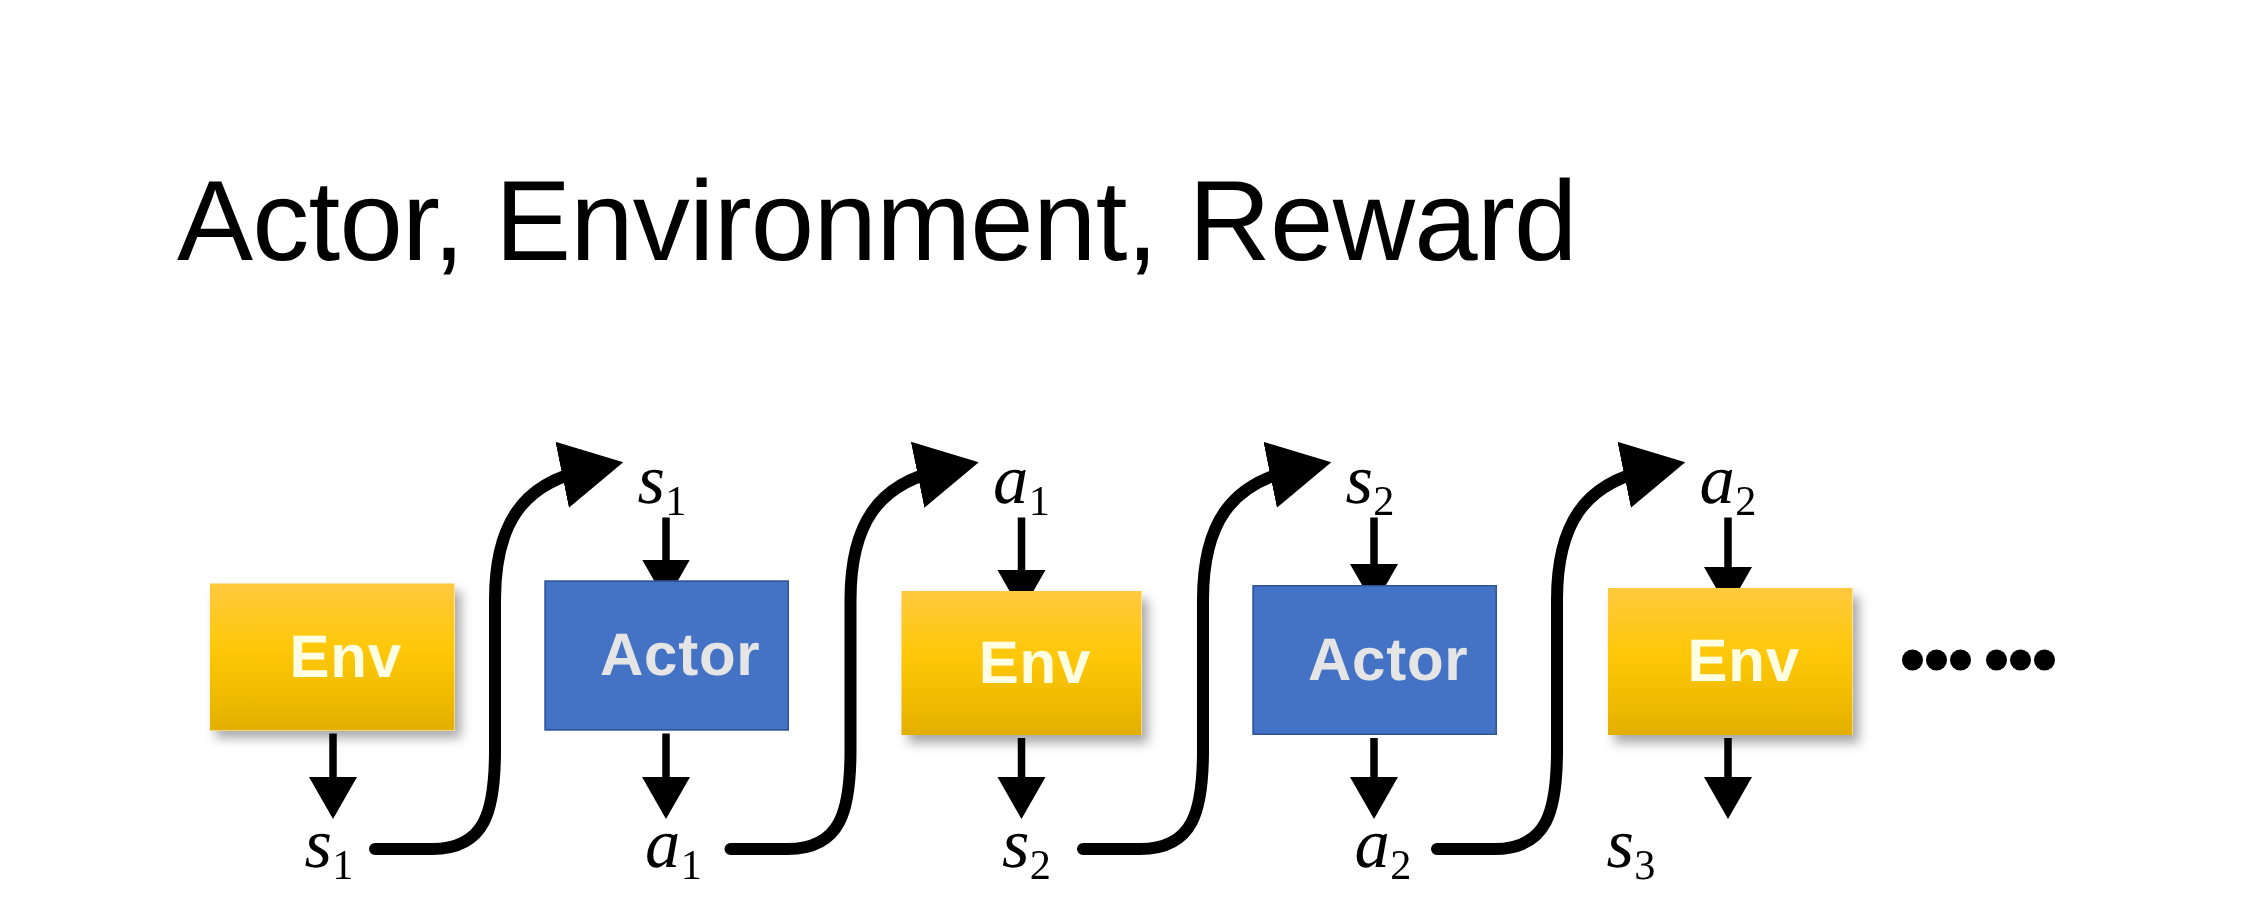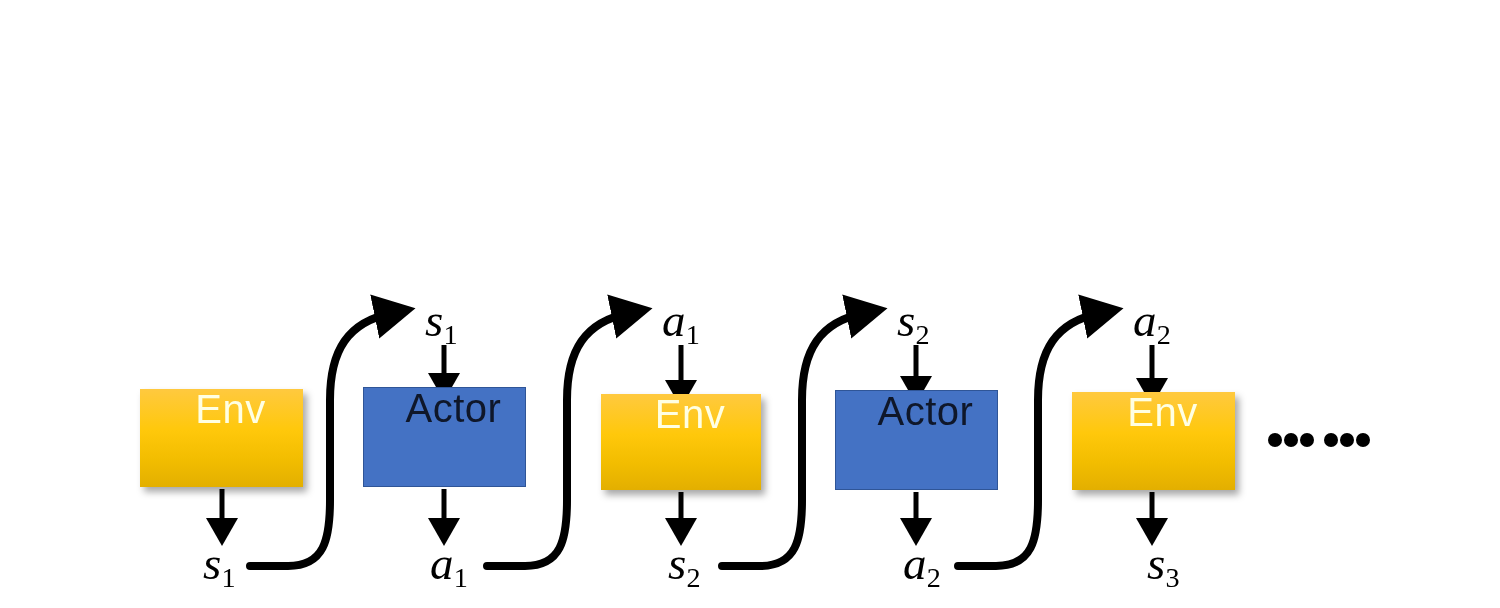--- a/index.html
+++ b/index.html
@@ -23,40 +23,40 @@
     color:#000000;
     white-space:nowrap;
     line-height:1.05;
   }
 
   
   .node{
     position:absolute;
     box-sizing:border-box;
     display:flex;
-    align-items:flex-start;
+    align-items:center;
     justify-content:center;
     color:#FFFFE0;
     font-family:"Liberation Sans", sans-serif;
     font-size:40px;
-    font-weight:400;
+    font-weight:700;
     letter-spacing:0.5px;
     line-height:1;
     padding-left:18px;
   }
   .node.env{
     background:linear-gradient(180deg,#FFC93F 0%,#FFC80B 42%,#F2BD00 72%,#E3AF00 100%);
     box-shadow:4px 5px 7px rgba(0,0,0,0.34);
     border:none;
     color:#FFFFE3;
   }
   .node.actor{
     background:#4472C4;
     border:1px solid #2F5597;
-    color:#0f172a;
+    color:#e5e5e5;
   }
 
   
   .mlabel{
     position:absolute;
     font-family:"Liberation Serif", serif;
     font-style:italic;
     font-size:47px;
     color:#000;
     white-space:nowrap;
@@ -86,20 +86,21 @@
   #ellipsis .dot.gap{ margin-right:10px; }
 
   
   #wires{position:absolute;left:0;top:0;width:1500px;height:608px;pointer-events:none;}
 </style>
 </head>
 <body>
 
 <div id="stage">
 
+  <div id="title">Actor, Environment, Reward</div>
 
   <svg id="wires" viewBox="0 0 1500 608" xmlns="http://www.w3.org/2000/svg">
     <defs>
       <marker id="ah" markerWidth="7" markerHeight="7" refX="2.6" refY="3.5" orient="auto" markerUnits="strokeWidth">
         <path d="M0,0.3 L0,6.7 L5.6,3.5 z" fill="#000"></path>
       </marker>
       <marker id="ah-curve" markerWidth="6.2" markerHeight="6.2" refX="2.2" refY="3.1" orient="auto" markerUnits="strokeWidth">
         <path d="M0,0.3 L0,5.9 L5.2,3.1 z" fill="#000"></path>
       </marker>
     </defs>
@@ -146,21 +147,21 @@
       <div class="mlabel" style="left: 425px; top: 297px;"><span>s</span><sub>1</sub></div>
       <div class="mlabel" style="left: 662px; top: 297px;"><span>a</span><sub>1</sub></div>
       <div class="mlabel" style="left: 897px; top: 297px;"><span>s</span><sub>2</sub></div>
       <div class="mlabel" style="left: 1133px; top: 297px;"><span>a</span><sub>2</sub></div>
     </div>
   <div id="botlabels">
       <div class="mlabel" style="left: 203px; top: 540px;"><span>s</span><sub>1</sub></div>
       <div class="mlabel" style="left: 430px; top: 540px;"><span>a</span><sub>1</sub></div>
       <div class="mlabel" style="left: 668px; top: 540px;"><span>s</span><sub>2</sub></div>
       <div class="mlabel" style="left: 903px; top: 540px;"><span>a</span><sub>2</sub></div>
-      <div class="mlabel" style="left: 1147px; top: 540px;"><span>s</span><sub>3</sub></div>
+      <div class="mlabel" style="left: 1071px; top: 540px;"><span>s</span><sub>3</sub></div>
     </div>
 
   <div id="ellipsis" style="left: 1268px; top: 433px;">
       <span class="dot"></span>
       <span class="dot"></span>
       <span class="dot gap"></span>
       <span class="dot"></span>
       <span class="dot"></span>
       <span class="dot"></span>
     </div>

